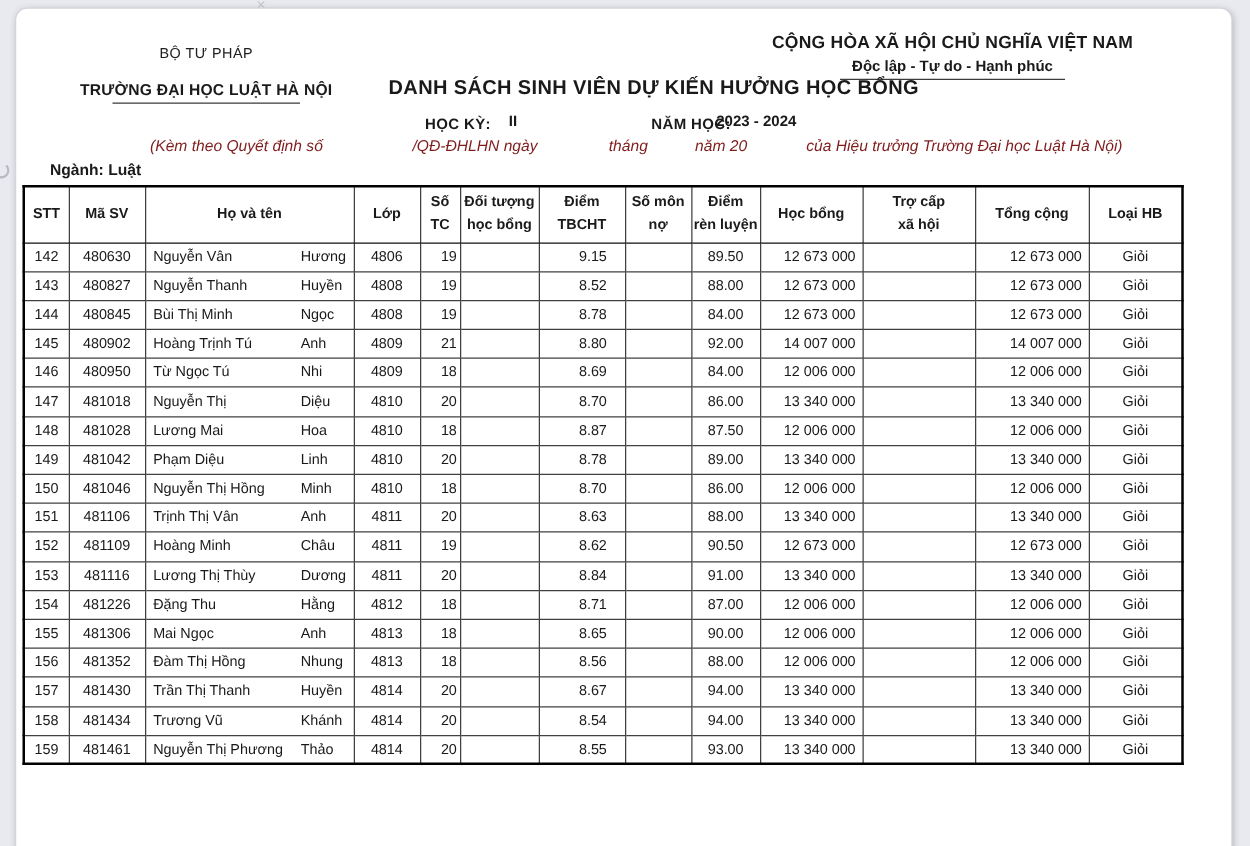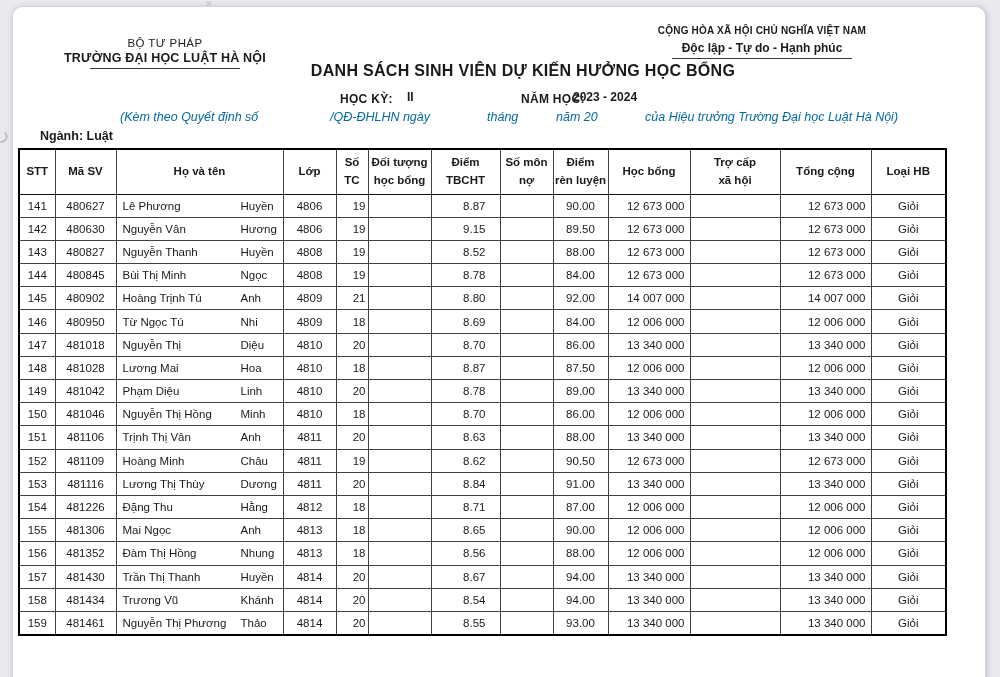--- a/index.html
+++ b/index.html
@@ -10,39 +10,39 @@
     color:#1a1a1a;
   }
   .page{
     position:absolute;left:13px;top:7px;width:972px;height:680px;
     background:#fff;border-radius:9px 9px 0 0;
     box-shadow:0 0 0 1px #d3d5da, 1px 1px 6px rgba(100,102,115,.45);
   }
   
   .hdr-left{position:absolute;left:17px;top:18px;width:270px;text-align:center;}
   .hdr-left .l1{font-size:11.5px;letter-spacing:.4px;color:#202020;margin-top:12px;}
-  .hdr-left .l2{font-size:12.5px;font-weight:bold;margin-top:2px;letter-spacing:.2px;}
+  .hdr-left .l2{font-size:12.5px;font-weight:bold;margin-top:16px;letter-spacing:.2px;}
   .hdr-right{position:absolute;left:549px;top:18px;width:400px;text-align:center;}
-  .hdr-right .l1{font-size:10px;font-weight:bold;letter-spacing:.2px;}
+  .hdr-right .l1{font-size:14px;font-weight:bold;letter-spacing:.2px;}
   .hdr-right .l2{font-size:12px;font-weight:bold;margin-top:5px;}
   .rule{height:0;border-bottom:1.5px solid #3a3a3a;margin:3px auto 0;}
   .rule-left{width:150px;}
   .rule-right{width:180px;}
   
   .doc-title{position:absolute;left:60px;top:55px;width:900px;text-align:center;
     font-size:16px;font-weight:bold;letter-spacing:.3px;}
   .sem-row{position:absolute;left:0;top:83px;width:100%;height:16px;}
   .sem-row .lbl{position:absolute;font-size:12px;font-weight:bold;letter-spacing:.3px;}
   .sem-row .val{position:absolute;font-size:12px;font-weight:bold;}
   .lbl-hk{left:327px;top:2px;}
   .val-hk{left:394px;top:0;}
   .lbl-nh{left:508px;top:2px;}
   .val-nh{left:560px;top:0;}
   .decree{position:absolute;left:0;top:103px;width:100%;height:16px;
-    font-style:italic;font-size:12.5px;color:#0369a1;}
+    font-style:italic;font-size:12.5px;color:#7f1d1d;}
   .decree span{position:absolute;white-space:nowrap;}
   .dc0{left:107px;} .dc1{left:317px;} .dc2{left:462px;margin-left:12px;} .dc3{left:543px;} .dc4{left:632px;}
   .major{position:absolute;left:27px;top:122px;font-size:12.5px;font-weight:bold;}
   
   .tbl-wrap{position:absolute;left:5px;top:141px;}
   table{border-collapse:collapse;table-layout:fixed;width:927px;
     border:2.5px solid #000;}
   th,td{border:1px solid #414141;overflow:hidden;vertical-align:middle;}
   thead tr{height:45px;margin-left:10px;}
   th{font-size:11.5px;font-weight:bold;text-align:center;white-space:pre-line;
@@ -137,35 +137,20 @@
 rèn luyện</th>
             <th>Học bổng</th>
             <th>Trợ cấp
 xã hội</th>
             <th>Tổng cộng</th>
             <th>Loại HB</th>
           </tr>
         </thead>
         <tbody>
           <tr>
-            <td class="al-c">141</td>
-            <td class="al-c">480627</td>
-            <td class="name-cell"><span class="ho">Lê Phương</span><span class="ten">Huyền</span></td>
-            <td class="al-c">4806</td>
-            <td class="al-r pad2">19</td>
-            <td class=""></td>
-            <td class="al-r pad14">8.87</td>
-            <td class=""></td>
-            <td class="al-c">90.00</td>
-            <td class="al-r pad5">12 673 000</td>
-            <td class=""></td>
-            <td class="al-r pad5">12 673 000</td>
-            <td class="al-c">Giỏi</td>
-          </tr>
-          <tr>
             <td class="al-c">142</td>
             <td class="al-c">480630</td>
             <td class="name-cell"><span class="ho">Nguyễn Vân</span><span class="ten">Hương</span></td>
             <td class="al-c">4806</td>
             <td class="al-r pad2">19</td>
             <td class=""></td>
             <td class="al-r pad14">9.15</td>
             <td class=""></td>
             <td class="al-c">89.50</td>
             <td class="al-r pad5">12 673 000</td>

